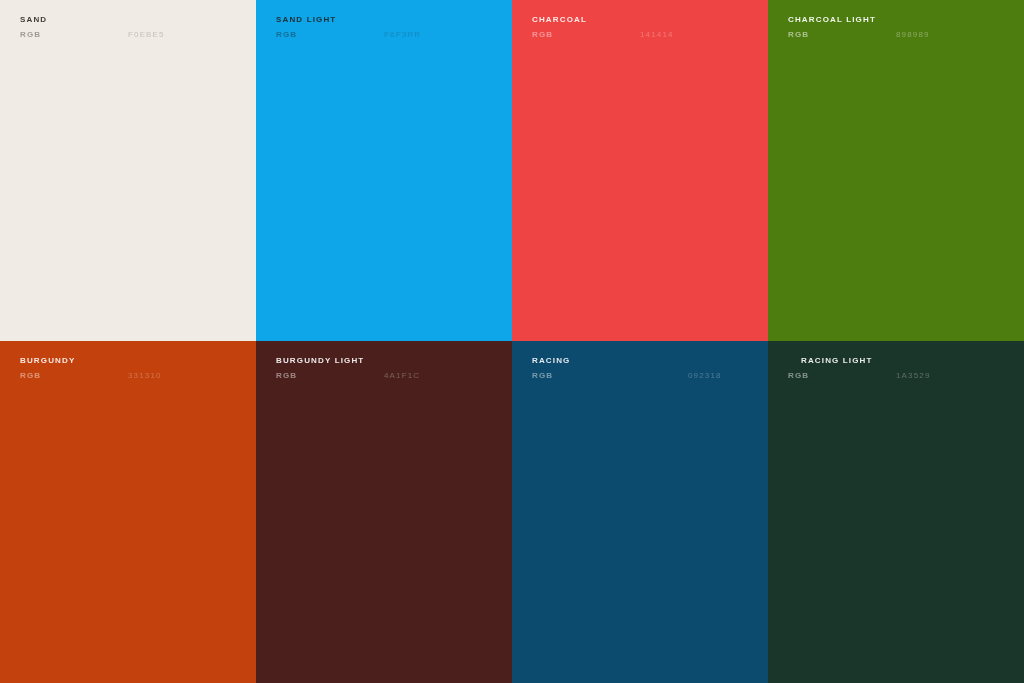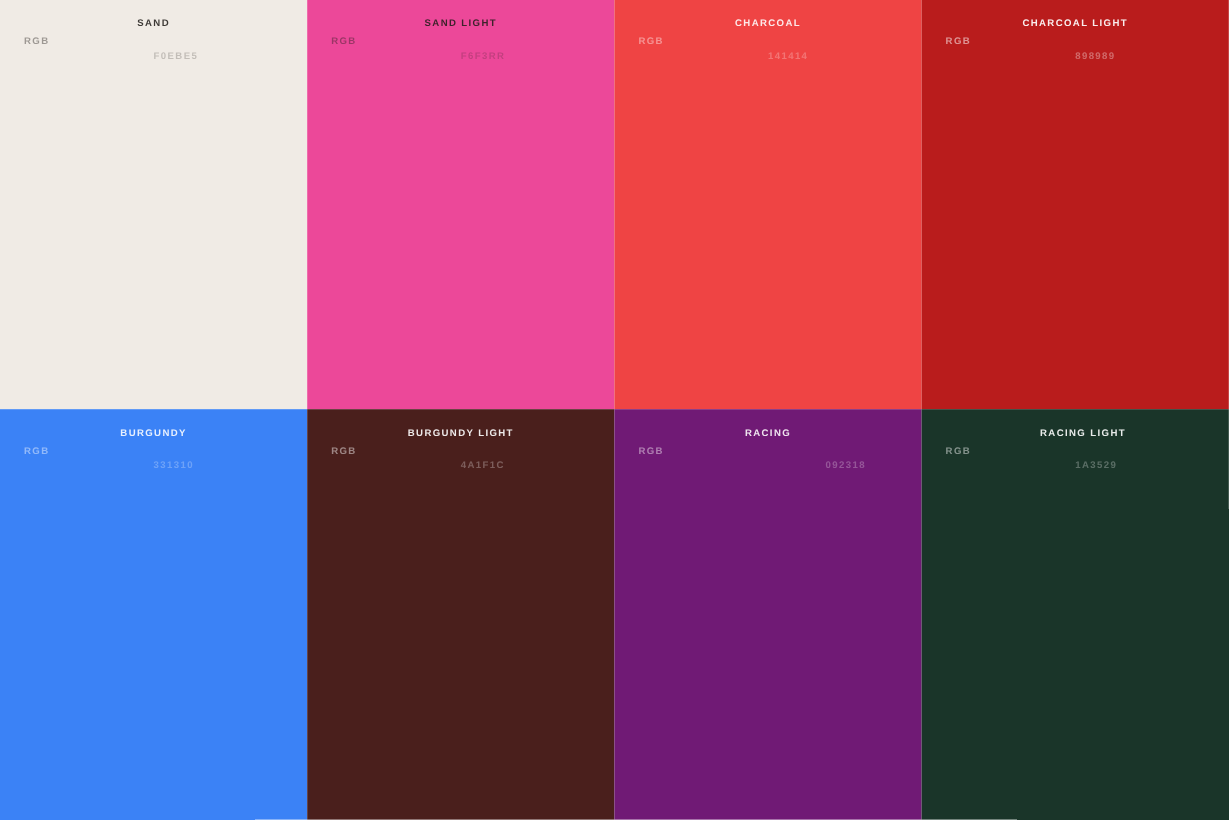--- a/index.html
+++ b/index.html
@@ -16,21 +16,20 @@
     -webkit-font-smoothing: antialiased;
   }
 
   #palette-grid {
     width: 1024px;
     height: 683px;
     display: grid;
     grid-template-columns: repeat(4, 256px);
     grid-template-rows: 341px 342px;
     gap: 0;
-    text-align: center;
   }
 
   .swatch {
     position: relative;
     overflow: hidden;
   }
 
   .swatch-meta {
     position: absolute;
     top: 16px;
@@ -64,88 +63,88 @@
     font-weight: bold;
     letter-spacing: 1.15px;
     text-transform: uppercase;
     line-height: 1;
     white-space: nowrap;
   }
 
   .swatch-hex {
     position: absolute;
     left: 108px;
-    top: 12px;
+    top: 0;
     font-size: 8px;
-    font-weight: bold;
+    font-weight: normal;
     letter-spacing: 1.15px;
     text-transform: uppercase;
     line-height: 1;
     white-space: nowrap;
   }
 </style>
 </head>
 <body>
 
 <main id="palette-grid">
     <div class="swatch" style="background: rgb(240, 235, 229);">
       <div class="swatch-meta">
         <span class="swatch-name" style="color: rgba(32, 28, 24, 0.86);">SAND</span>
         <span class="swatch-row">
           <span class="swatch-model" style="color: rgba(32, 28, 24, 0.4);">RGB</span>
           <span class="swatch-hex" style="color: rgba(32, 28, 24, 0.22);">F0EBE5</span>
         </span>
       </div>
     </div>
-    <div class="swatch" style="background: #ec4899;">
+    <div class="swatch" style="background: #0ea5e9;">
       <div class="swatch-meta">
         <span class="swatch-name" style="color: rgba(32, 28, 24, 0.86);">SAND LIGHT</span>
         <span class="swatch-row">
           <span class="swatch-model" style="color: rgba(32, 28, 24, 0.4);">RGB</span>
           <span class="swatch-hex" style="color: rgba(32, 28, 24, 0.2);">F6F3RR</span>
         </span>
       </div>
     </div>
     <div class="swatch" style="background: #ef4444;">
       <div class="swatch-meta">
         <span class="swatch-name" style="color: rgba(255, 255, 255, 0.88);">CHARCOAL</span>
         <span class="swatch-row">
           <span class="swatch-model" style="color: rgba(255, 255, 255, 0.42);">RGB</span>
           <span class="swatch-hex" style="color: rgba(255, 255, 255, 0.26);">141414</span>
         </span>
       </div>
     </div>
-    <div class="swatch" style="background: #b91c1c; padding-left: 21px;">
+    <div class="swatch" style="background: #4d7c0f; padding-left: 21px;">
       <div class="swatch-meta">
         <span class="swatch-name" style="color: rgba(255, 255, 255, 0.92);">CHARCOAL LIGHT</span>
         <span class="swatch-row">
           <span class="swatch-model" style="color: rgba(255, 255, 255, 0.52);">RGB</span>
           <span class="swatch-hex" style="color: rgba(255, 255, 255, 0.34);">898989</span>
         </span>
       </div>
     </div>
-    <div class="swatch" style="background: #3b82f6;">
+    <div class="swatch" style="background: #c2410c;">
       <div class="swatch-meta">
         <span class="swatch-name" style="color: rgba(255, 255, 255, 0.88);">BURGUNDY</span>
         <span class="swatch-row">
           <span class="swatch-model" style="color: rgba(255, 255, 255, 0.44);">RGB</span>
           <span class="swatch-hex" style="color: rgba(255, 255, 255, 0.26);">331310</span>
         </span>
       </div>
     </div>
     <div class="swatch" style="background: rgb(74, 31, 28);">
       <div class="swatch-meta">
         <span class="swatch-name" style="color: rgba(255, 255, 255, 0.9);">BURGUNDY LIGHT</span>
         <span class="swatch-row">
           <span class="swatch-model" style="color: rgba(255, 255, 255, 0.46);">RGB</span>
           <span class="swatch-hex" style="color: rgba(255, 255, 255, 0.28);">4A1F1C</span>
         </span>
       </div>
     </div>
-    <div class="swatch" style="background: #701a75;">
+    <div class="swatch" style="background: #0c4a6e;">
       <div class="swatch-meta">
         <span class="swatch-name" style="color: rgba(255, 255, 255, 0.88);">RACING</span>
         <span class="swatch-row">
           <span class="swatch-model" style="color: rgba(255, 255, 255, 0.44);">RGB</span>
           <span class="swatch-hex" style="color: rgba(255, 255, 255, 0.26); margin-left: 48px;">092318</span>
         </span>
       </div>
     </div>
     <div class="swatch" style="background: rgb(26, 53, 41);">
       <div class="swatch-meta">

